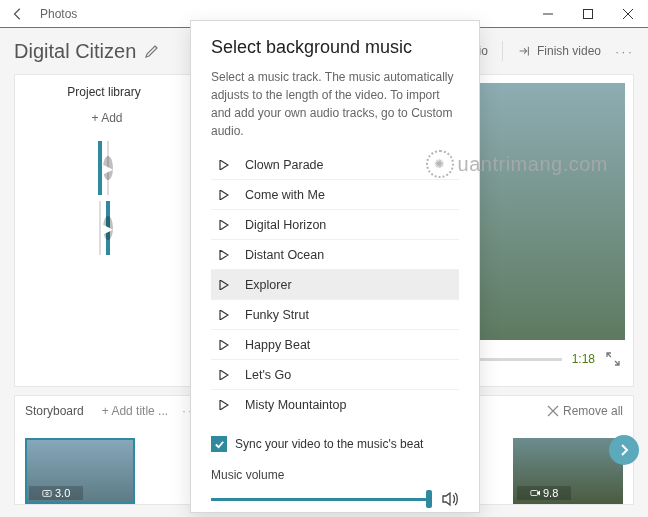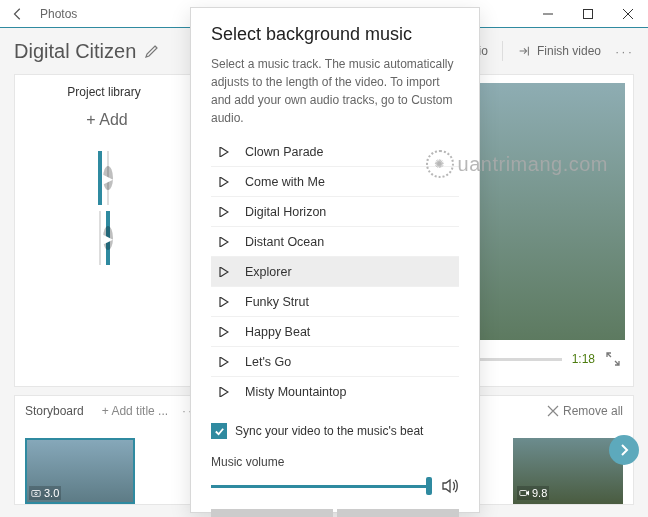--- a/index.html
+++ b/index.html
@@ -34,21 +34,21 @@
   .header-row { height: 46px; display:flex; align-items:center; padding: 0 14px; }
   .proj-title { font-size: 20px; font-weight: 300; color:#555; margin-right:8px; }
   .pencil { color:#666; }
   .hdr-sp { flex:1; }
   .hdr-action { font-size:12px; color:#666; display:flex; align-items:center; gap:6px; margin-left:14px; }
   .hdr-more { margin-left:14px; color:#888; letter-spacing:2px; }
   .content-row { flex:1; display:flex; gap:12px; padding: 0 14px 8px 14px; overflow:hidden; }
   .panel { background:#fff; border:1px solid #e6e6e6; }
   .lib { width: 180px; display:flex; flex-direction:column; padding:10px;align-items:center; }
   .lib-title { font-size:12px; color:#333; margin-bottom:8px; }
-  .lib-add { font-size:16px; color:#666; margin: 4px 0 22px 6px; }
+  .lib-add { font-size:12px; color:#666; margin: 4px 0 16px 6px; }
   .lib-grid { display:grid; grid-template-columns: 1fr 1fr; gap:6px; }
   .thumb { position:relative; height:54px; background:#b9c8b4; border:1px solid #ddd; }
   .thumb.sel { outline:2px solid #2f8aa0; outline-offset:-2px; }
   .thumb .play-ov { position:absolute; inset:0; display:flex; align-items:center; justify-content:center; background:rgba(0,0,0,0.08); }
   .thumb .play-ov .pc { width:24px;height:24px;border-radius:50%;background:rgba(0,0,0,0.25);display:flex;align-items:center;justify-content:center;color:#fff;}
   .preview { flex:1; display:flex; flex-direction:column; padding:8px; }
   .pv-area { flex:1; background:#96a7b0; position:relative; }
   .pv-bar { height:38px; display:flex; align-items:center; gap:10px; padding:0 4px; }
   .pv-track { flex:1; height:3px; background:#d8d8d8; position:relative; }
   .pv-handle { position:absolute; left:18%; top:50%; width:12px; height:12px; background:#2f8aa0; border-radius:50%; transform:translate(-50%,-50%); }
@@ -58,26 +58,26 @@
   .strip { height: 110px; margin: 0 14px 12px 14px; background:#fff; border:1px solid #e6e6e6; padding:8px 10px; position:relative; }
   .strip-top { display:flex; align-items:center; font-size:12px; color:#555; margin-bottom:20px; }
   .strip-title { margin-right: 18px; }
   .strip-add { color:#888; margin-right:14px; }
   .strip-more { color:#999; letter-spacing:2px; }
   .strip-sp { flex:1; }
   .strip-remove { font-size:12px; color:#777; display:flex; align-items:center; gap:4px; }
   .clips { display:flex; gap:10px; align-items:stretch; height:66px; }
   .clip { width:110px; height:66px; background:#8fb0a0; position:relative; }
   .clip.sel { outline:2px solid #2f8aa0; outline-offset:-2px; }
-  .clip .dur { position:absolute; left:4px; bottom:4px; color:#fff; font-size:11px; background:rgba(0,0,0,0.2); padding:1px 2px; display:flex; align-items:center; gap:3px;}
+  .clip .dur { position:absolute; left:4px; bottom:4px; color:#fff; font-size:11px; background:rgba(0,0,0,0.2); padding:1px 13px; display:flex; align-items:center; gap:3px;}
   .next-fab { position:absolute; right:-6px; top:50%; transform:translateY(-50%); width:30px;height:30px;border-radius:50%;background:#5da9bc;color:#fff;display:flex;align-items:center;justify-content:center;}
   .dialog {
     position:absolute;
     left: 190px;
-    top: 7px;
+    top: 20px;
     width: 290px;
     bottom: 4px;
     background:#fff;
     border:1px solid #d8d8d8;
     box-shadow: 0 6px 20px rgba(0,0,0,0.12);
     z-index:10;
     display:flex;
     flex-direction:column;
     padding: 16px 20px 14px 20px;
   }

